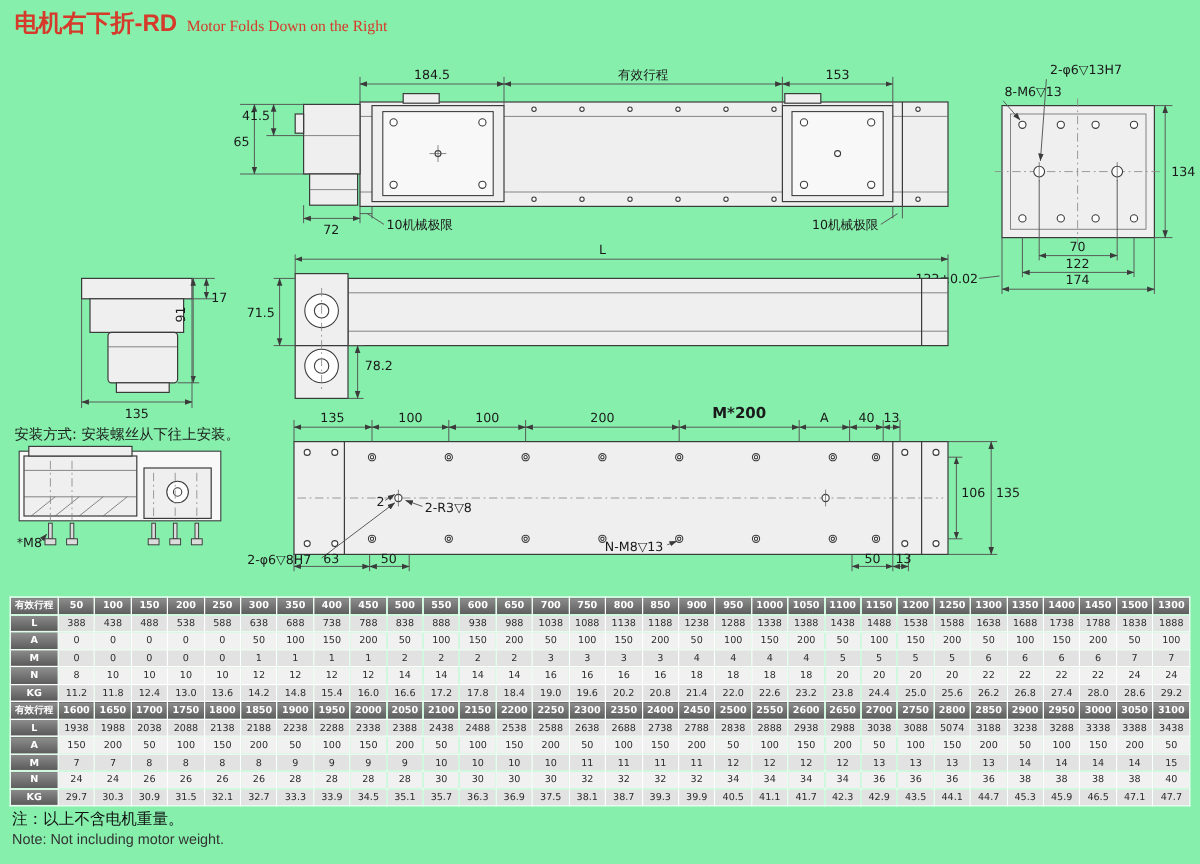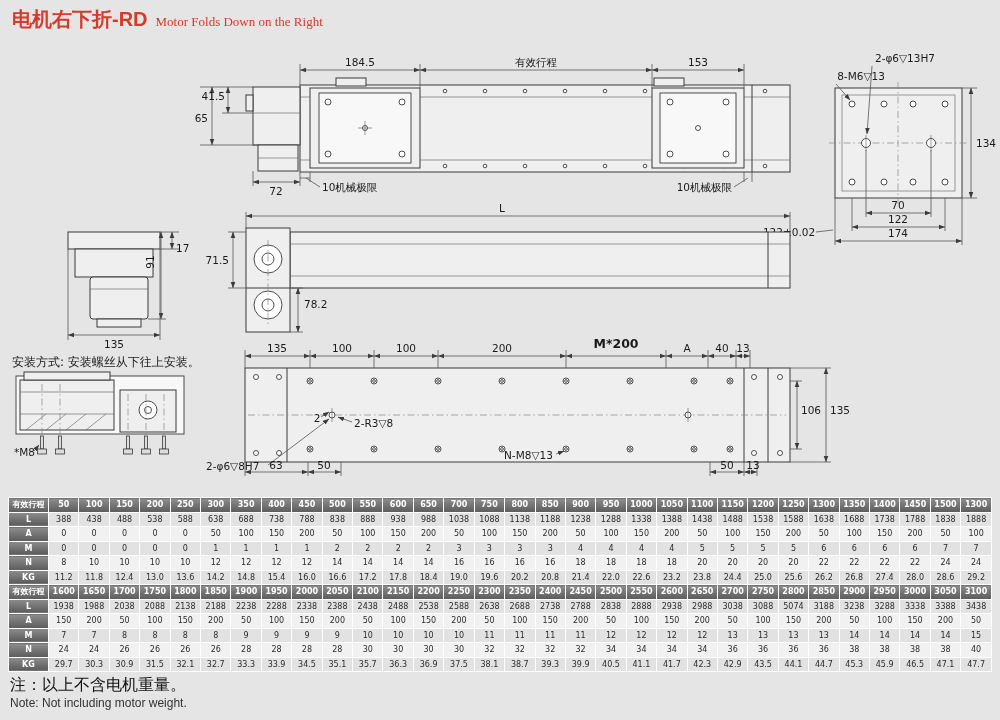--- a/index.html
+++ b/index.html
@@ -1,16 +1,16 @@
 <!DOCTYPE html>
 <html><head>
 <meta charset="utf-8">
 <style>
   html,body{margin:0;padding:0;background:#fff;font-family:"Liberation Sans","DejaVu Sans",sans-serif;}
-  #page{position:relative;width:1000px;height:720px;background:#e5e5e5;overflow:hidden;}
+  #page{position:relative;width:1000px;height:720px;background:#86efac;overflow:hidden;}
 
   
   .header{position:absolute;left:12px;top:6px;display:flex;align-items:baseline;gap:8px;}
   .t-cn{font-size:20px;font-weight:bold;color:#d63a2a;}
   .t-en{font-size:13px;color:#d63a2a;font-family:Liberation Serif, serif;}
 
   
   #drawings{position:absolute;left:0;top:0;}
   .body{fill:#efefef;stroke:#3b3b3b;stroke-width:1;}
   .body2{fill:#f8f8f8;stroke:#3b3b3b;stroke-width:0.9;}
@@ -33,21 +33,21 @@
   #spec td{font-family:"DejaVu Sans","Liberation Sans",sans-serif;font-size:8px;text-align:center;
            padding:1px 0;height:11.5px;border:1px solid #fff;color:#2b2b2b;white-space:nowrap;overflow:hidden;}
   #spec tr.head td{background:linear-gradient(#8d8d8d,#5b5b5b);color:#fff;font-weight:bold;}
   #spec td.lbl{background:linear-gradient(#8d8d8d,#5b5b5b);color:#fff;font-weight:bold;}
   #spec tr.data:nth-child(even) td:not(.lbl){background:#e2e2e2;}
   #spec tr.data:nth-child(odd)  td:not(.lbl){background:#f1f1f1;}
   col.c0{width:40px;}
 
   
   .notes{position:absolute;left:10px;top:675px;line-height:1.3;}
-  .note-cn{font-size:16px;color:#111;}
+  .note-cn{font-size:13px;color:#111;}
   .note-en{font-size:12px;color:#333;}
 </style>
 </head>
 <body>
 
 <div id="page">
 
   <div class="header">
     <span class="t-cn">电机右下折-RD</span>
     <span class="t-en">Motor Folds Down on the Right</span>

